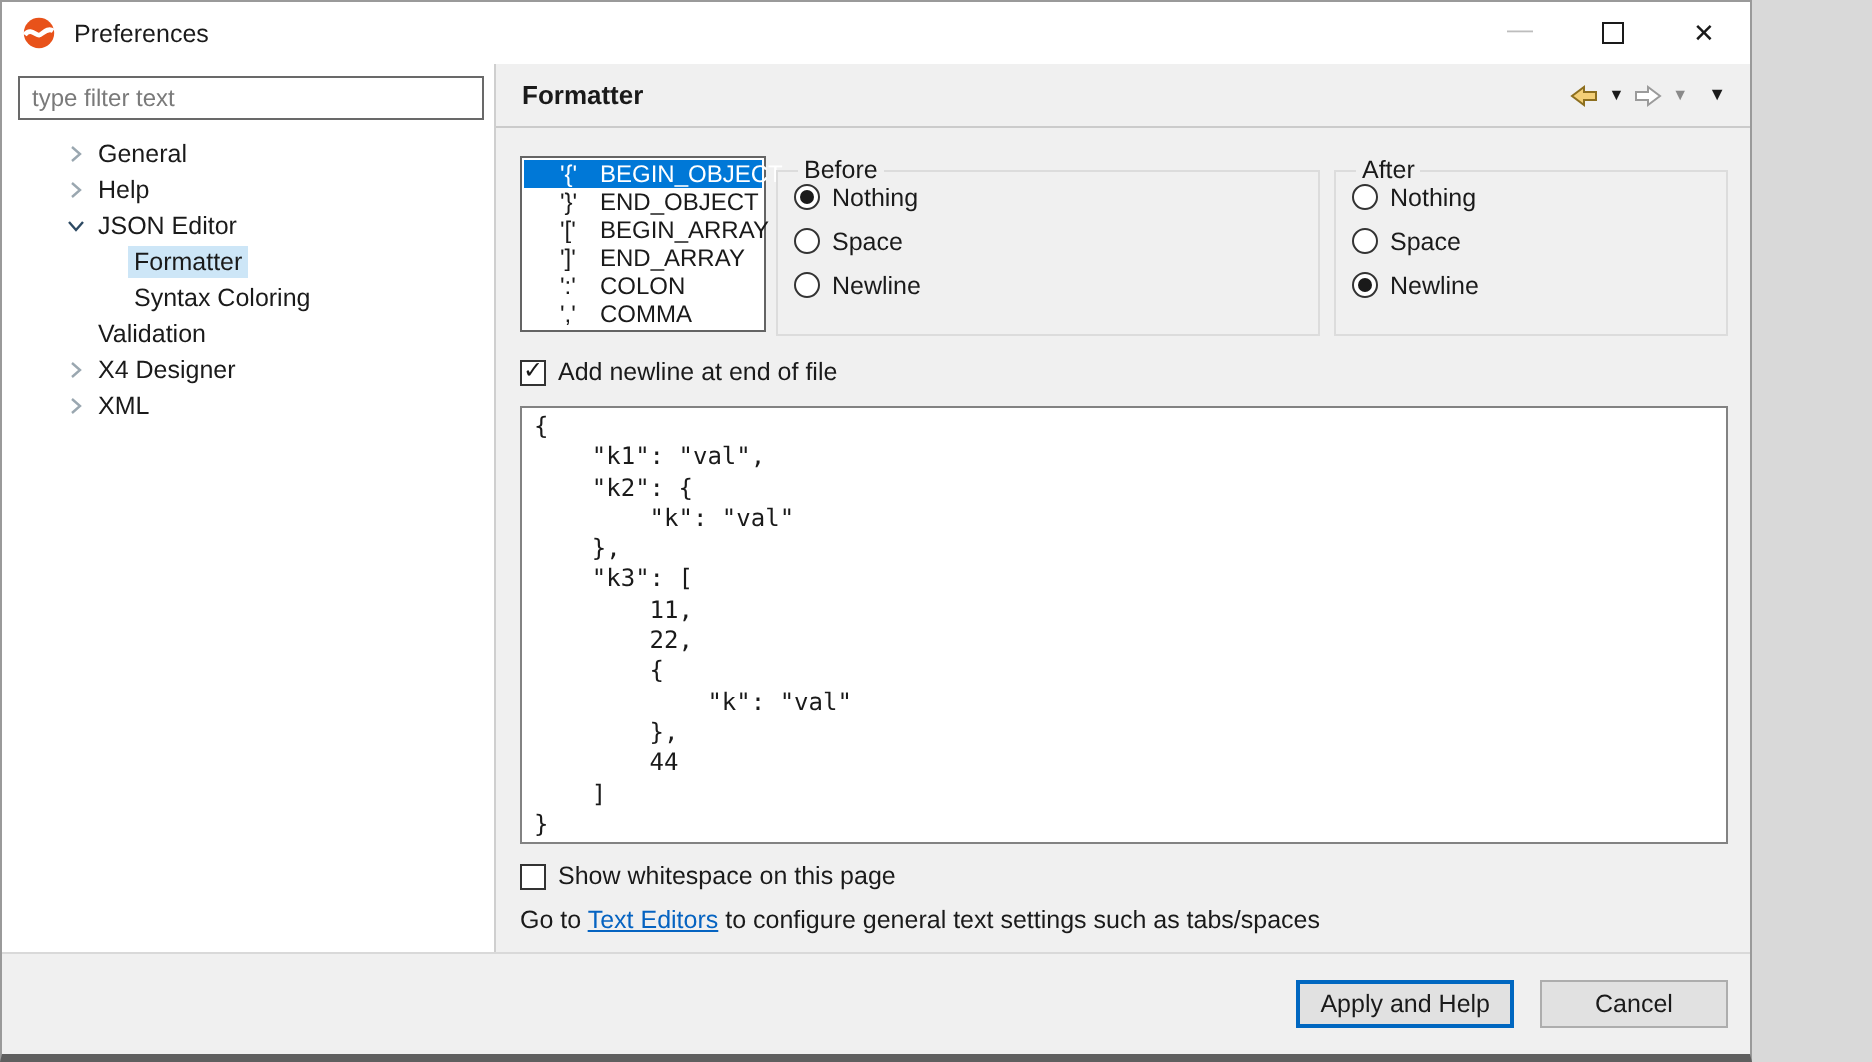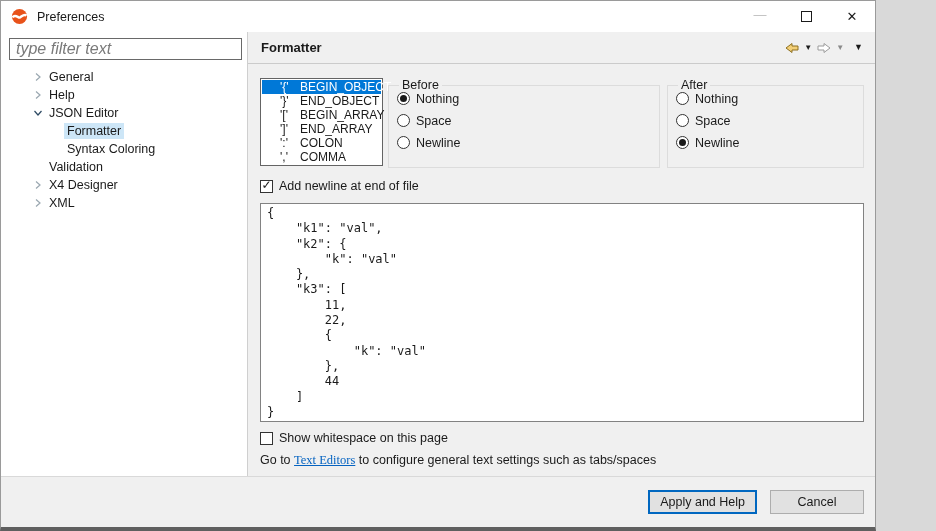--- a/index.html
+++ b/index.html
@@ -16,21 +16,21 @@
   .tb-title{margin-left:9px;}
   .tb-spacer{flex:1;}
   .tb-btn{width:46px;height:31px;display:flex;align-items:center;justify-content:center;cursor:default;}
   .glyph-min{color:#bdbdbd;font-size:13px;margin-top:-4px;}
   .max-box{width:9px;height:9px;border:1px solid #1a1a1a;display:block;}
   .glyph-close{color:#1a1a1a;font-size:13px;}
   
   .main{flex:1 1 auto;display:flex;min-height:0;}
   .sidebar{flex:0 0 247px;width:247px;background:#fff;border-right:1px solid #cfcfcf;box-sizing:border-box;padding-top:6px;}
   .filter{display:block;margin-left:8px;width:233px;height:22px;box-sizing:border-box;
-    border:1px solid #696969;padding:2px 6px;font-family:inherit;font-size:16px;color:#1a1a1a;outline:none;font-style:italic;}
+    border:1px solid #696969;padding:2px 6px;font-family:inherit;font-size:12px;color:#1a1a1a;outline:none;}
   .filter::placeholder{color:#7a7a7a;}
   .tree{margin-top:8px;padding-left:21px;}
   .tree-item{height:18px;display:flex;align-items:center;cursor:default;white-space:nowrap;}
   .chev{width:16px;flex:0 0 16px;margin-left:8px;display:flex;align-items:center;justify-content:center;}
   .lvl1 .chev{margin-left:26px;}
   .tree-label{padding:1px 3px;}
   .tree-label.on{background:#cde6f7;}
   
   .panel{flex:1 1 auto;display:flex;flex-direction:column;background:#f0f0f0;min-width:0;}
   .panel-header{flex:0 0 31px;display:flex;align-items:center;padding:0 10px 0 13px;border-bottom:1px solid #cbcbcb;}
@@ -54,21 +54,21 @@
   .radio-row{display:flex;align-items:flex-start;height:22px;cursor:default;}
   .radio{width:13px;height:13px;box-sizing:border-box;border:1px solid #333;border-radius:50%;background:#fff;position:relative;margin-right:6px;flex:0 0 13px;}
   .radio.on::after{content:"";position:absolute;left:2px;top:2px;right:2px;bottom:2px;background:#1a1a1a;border-radius:50%;}
   .check-row{display:flex;align-items:center;margin-top:10px;height:16px;cursor:default;}
   .cb{width:13px;height:13px;box-sizing:border-box;border:1px solid #333;background:#fff;display:inline-flex;align-items:center;justify-content:center;margin-right:6px;flex:0 0 13px;}
   .cb .mark{visibility:hidden;font-size:12px;line-height:1;margin-top:-2px;color:#1a1a1a;}
   .cb.on .mark{visibility:visible;}
   .preview{margin-top:9px;height:219px;box-sizing:border-box;background:#fff;border:1px solid #828282;padding:2px 6px;overflow:hidden;}
   .preview pre{margin:0;font-family:"DejaVu Sans Mono",monospace;font-size:12px;line-height:15.3px;color:#1a1a1a;}
   .goto-row{margin-top:7px;height:16px;}
-  .link{color:#0563c1;text-decoration:underline;cursor:pointer;font-family:Liberation Serif, serif;}
+  .link{color:#0563c1;text-decoration:underline;cursor:pointer;}
   
   .footer{flex:0 0 50px;background:#f0f0f0;border-top:1px solid #d9d9d9;display:flex;align-items:center;justify-content:flex-end;padding-right:11px;}
   .btn{height:24px;min-width:94px;box-sizing:border-box;background:#e1e1e1;border:1px solid #adadad;
     font-family:inherit;font-size:12.5px;color:#1a1a1a;padding:0 10px;cursor:default;}
   .btn.default{border:2px solid #0067c0;margin-right:13px;}
 </style>
 </head>
 <body>
 
 <div class="window">

